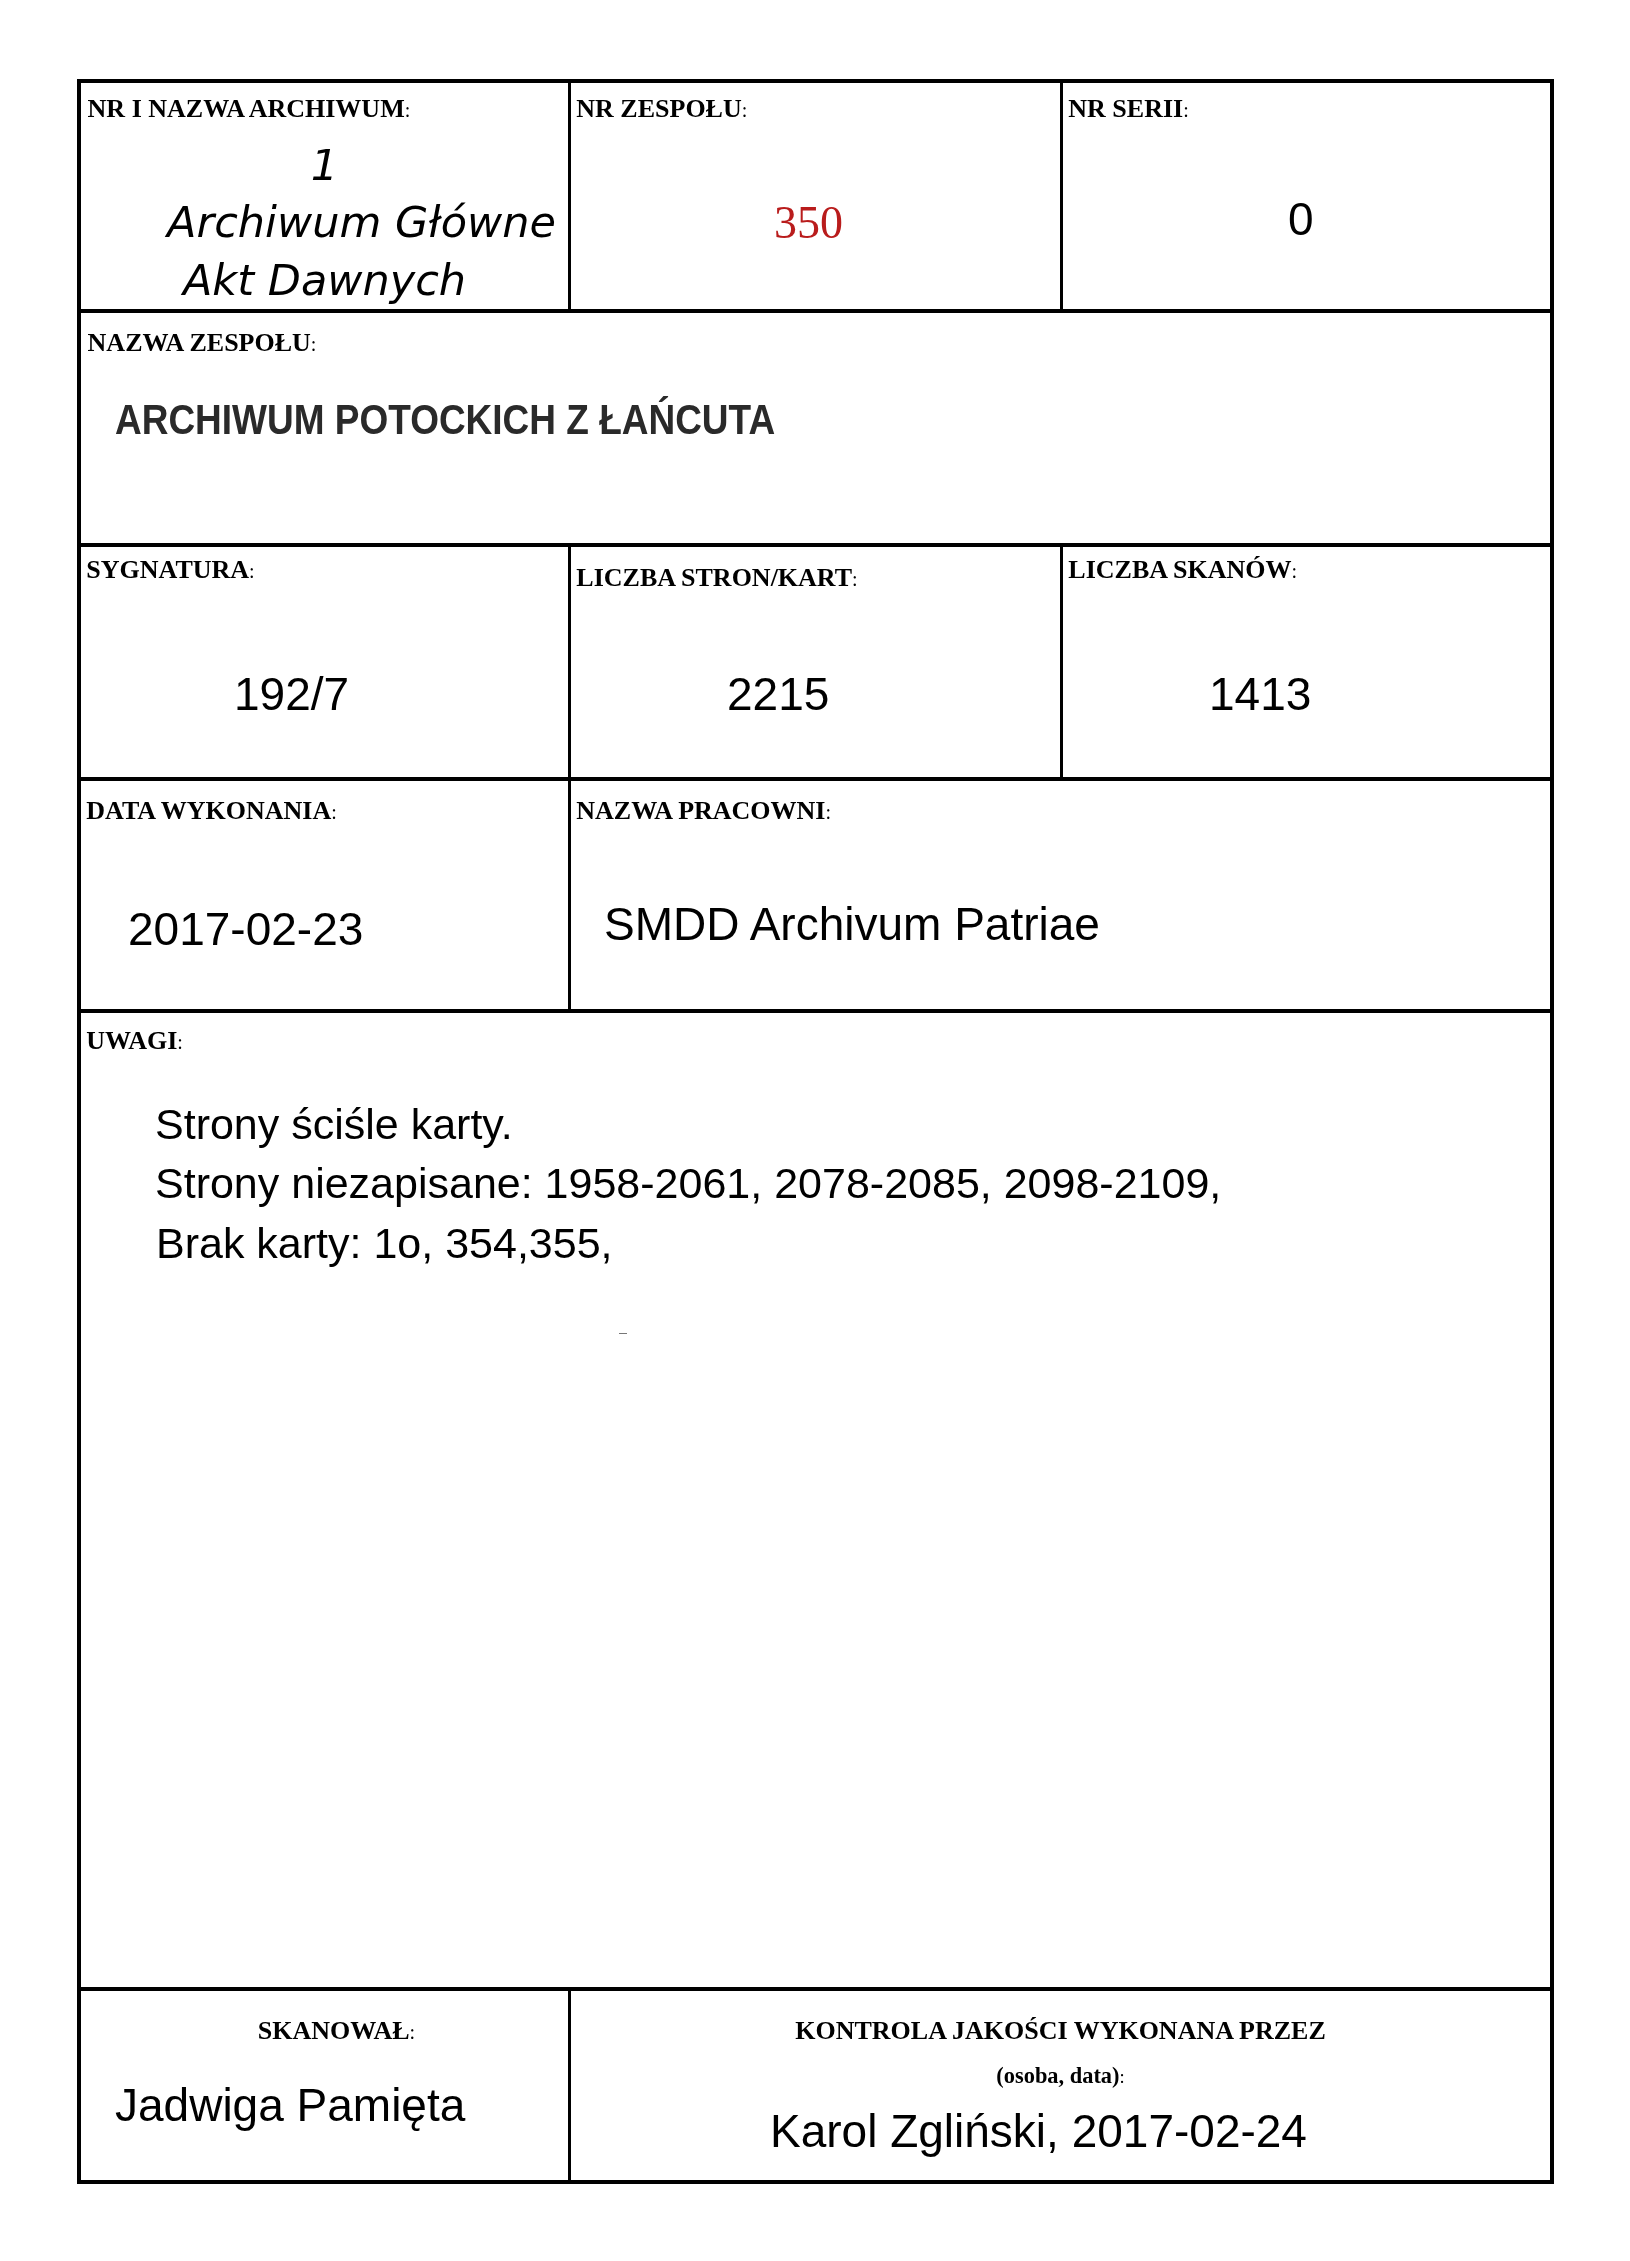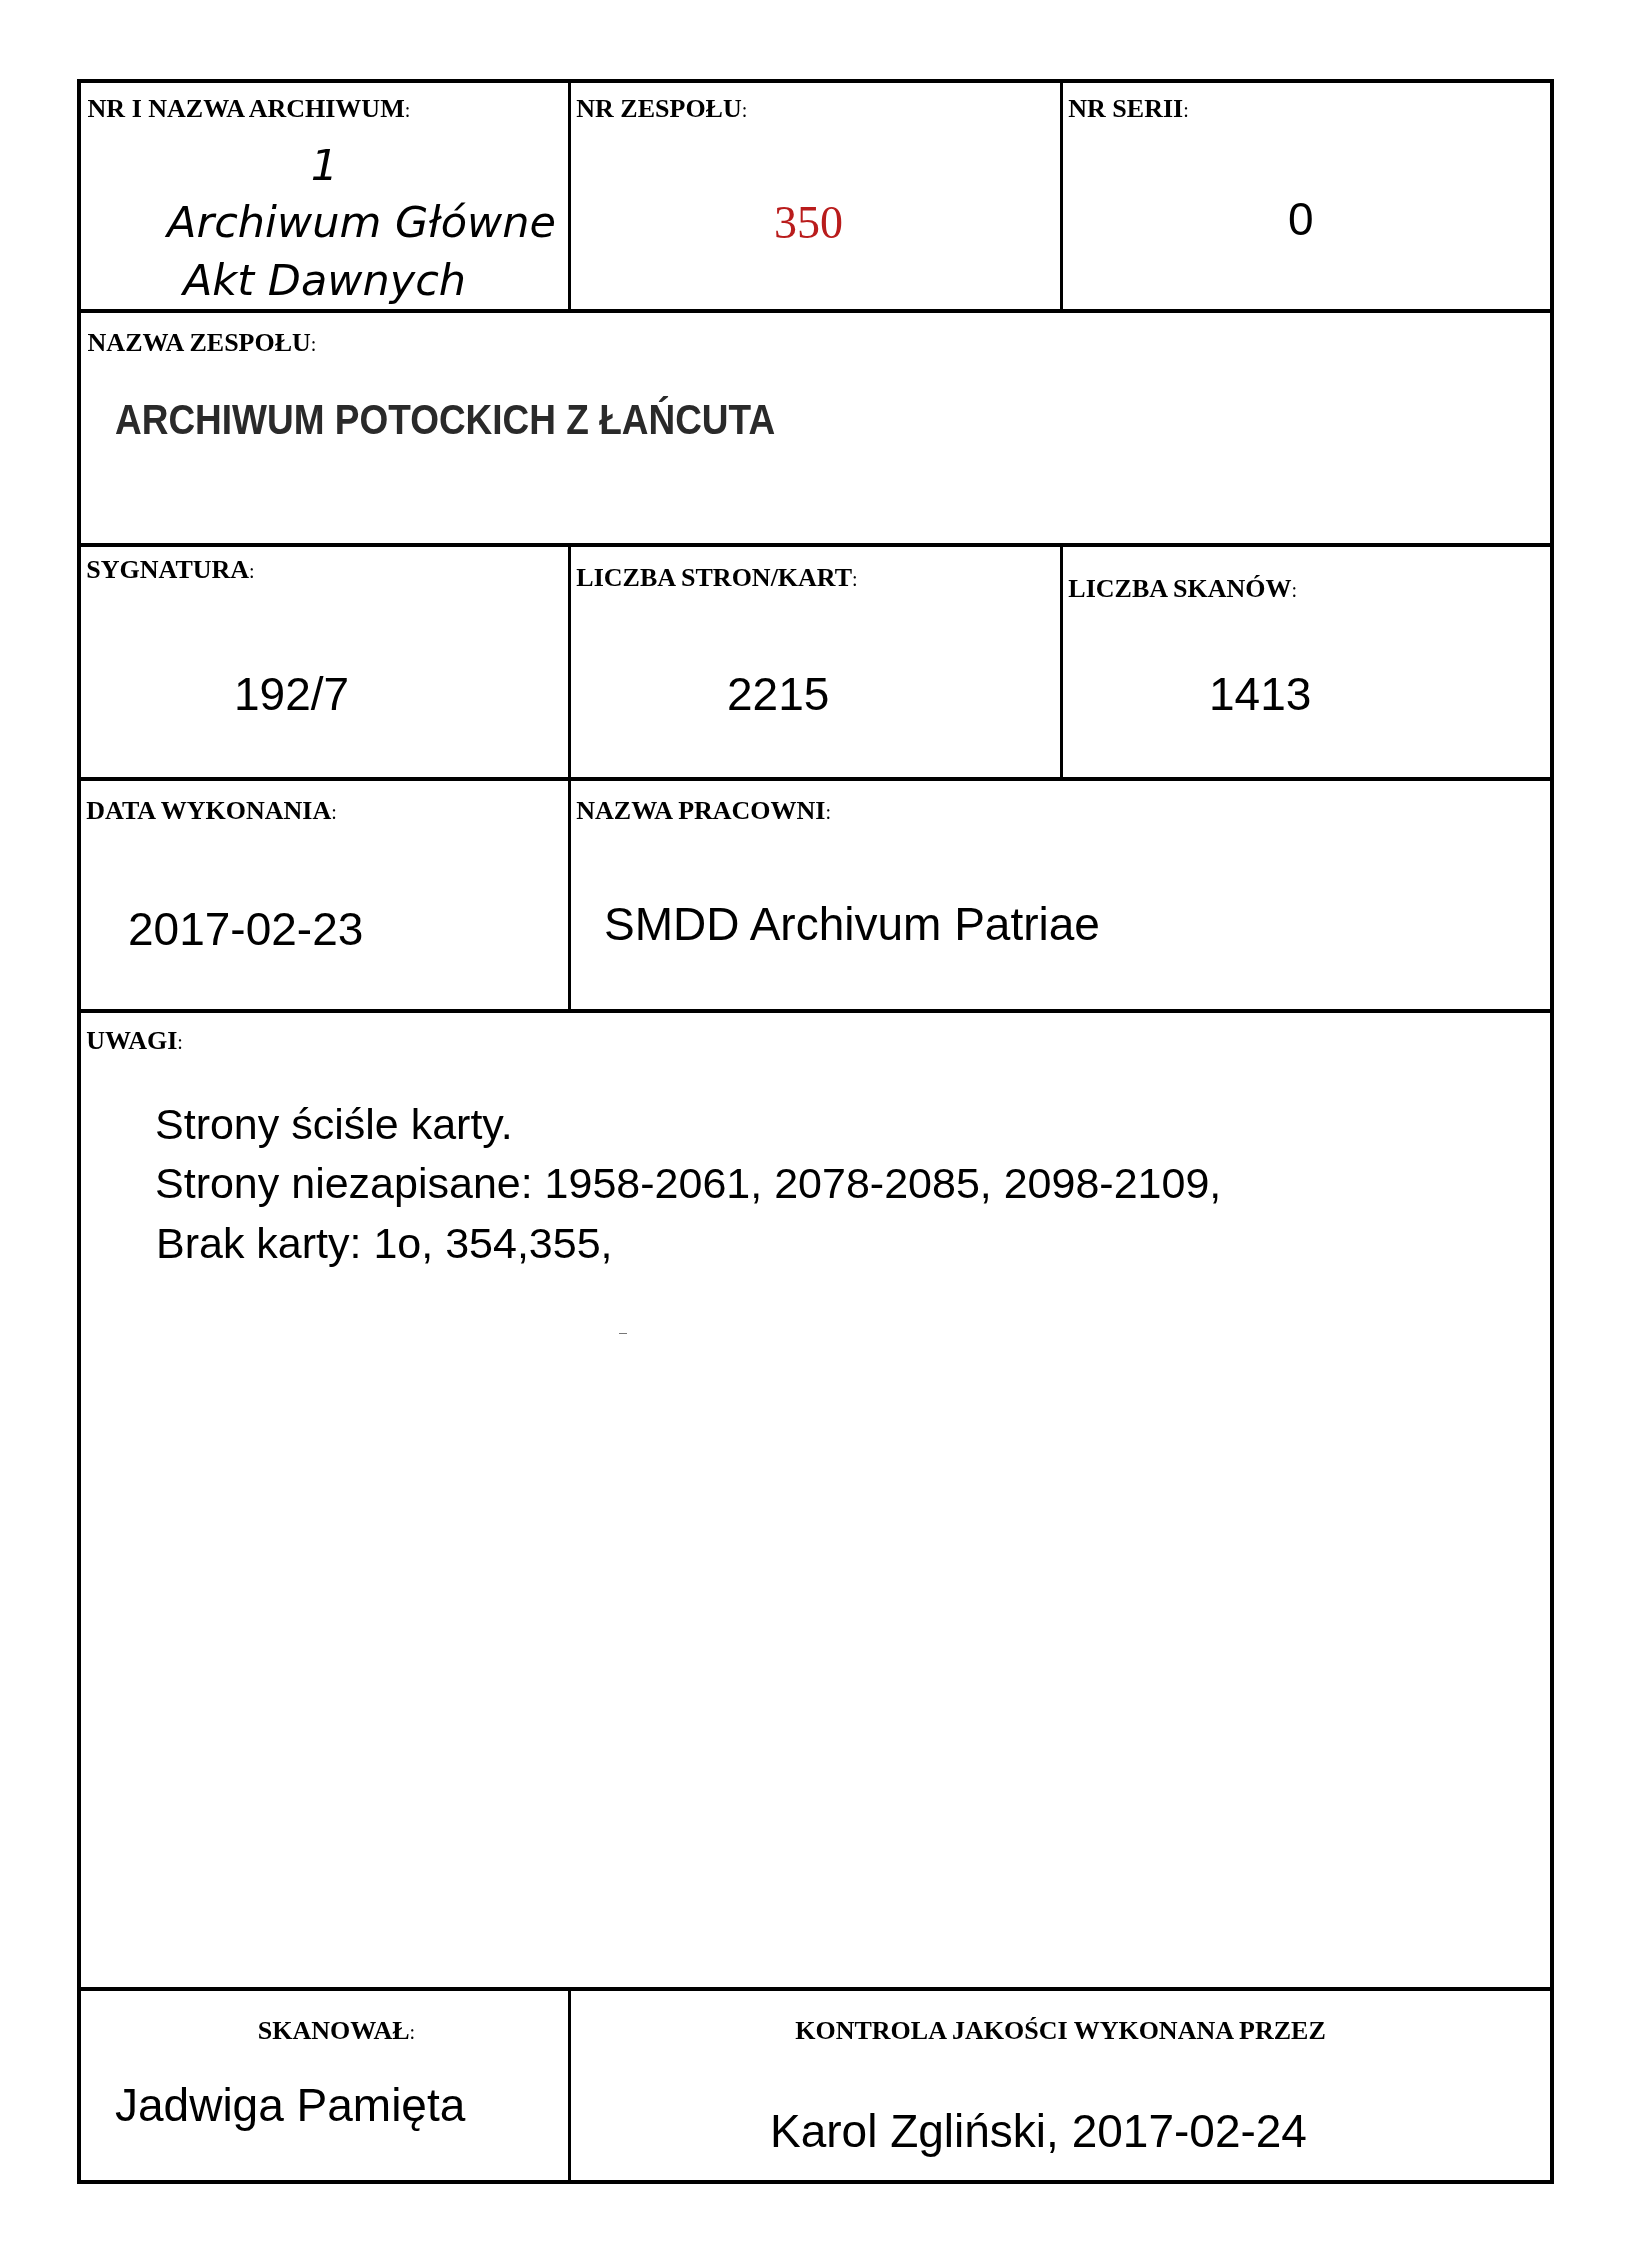--- a/index.html
+++ b/index.html
@@ -153,21 +153,21 @@
   <div class="label" style="left:5.3px; top:8px;"><span>SYGNATURA</span><span class="colon">:</span></div>
   <div class="value" style="left:153px; top:120px;">192/7</div>
 </div>
 
 <div class="cell" style="left:571px; top:547px; width:489px; height:229px;">
   <div class="label" style="left:5.3px; top:16px;"><span>LICZBA STRON/KART</span><span class="colon">:</span></div>
   <div class="value" style="left:156px; top:120px;">2215</div>
 </div>
 
 <div class="cell" style="left:1063px; top:547px; width:487px; height:229px;">
-  <div class="label" style="left:5.3px; top:27px;text-align:right;"><span>LICZBA SKANÓW</span><span class="colon">:</span></div>
+  <div class="label" style="left:5.3px; top:8px;text-align:right;"><span>LICZBA SKANÓW</span><span class="colon">:</span></div>
   <div class="value" style="left:146px; top:120px;">1413</div>
 </div>
 
 <div class="cell" style="left:81px; top:780px; width:487px; height:228px;">
   <div class="label" style="left:5.3px; top:16px;"><span>DATA WYKONANIA</span><span class="colon">:</span></div>
   <div class="value" style="left:47px; top:122px;">2017-02-23</div>
 </div>
 
 <div class="cell" style="left:571px; top:780px; width:979px; height:228px;">
   <div class="label" style="left:5.3px; top:16px;"><span>NAZWA PRACOWNI</span><span class="colon">:</span></div>
@@ -182,15 +182,16 @@
 </div>
 <div class="stray-mark"></div>
 
 <div class="cell" style="left:81px; top:1991px; width:487px; height:189px;">
   <div class="center-label" style="left:0; width:487px; top:25px;padding-left:12px;"><span>SKANOWAŁ</span><span class="colon" style="font-weight:normal;font-size:20px;">:</span></div>
   <div class="value" style="left:34px; top:87px;text-align:right;">Jadwiga  Pamięta</div>
 </div>
 
 <div class="cell" style="left:571px; top:1991px; width:979px; height:189px;">
   <div class="center-label" style="left:0; width:979px; top:25px;">KONTROLA JAKOŚCI WYKONANA PRZEZ</div>
+  <div class="center-label small-sub" style="left:0; width:979px; top:72px;"><span>(osoba, data)</span><span style="font-weight:normal;font-size:18.4px;">:</span></div>
   <div class="value" style="left:199px; top:113px;">Karol Zgliński, 2017-02-24</div>
 </div>
 
 
 </body></html>

